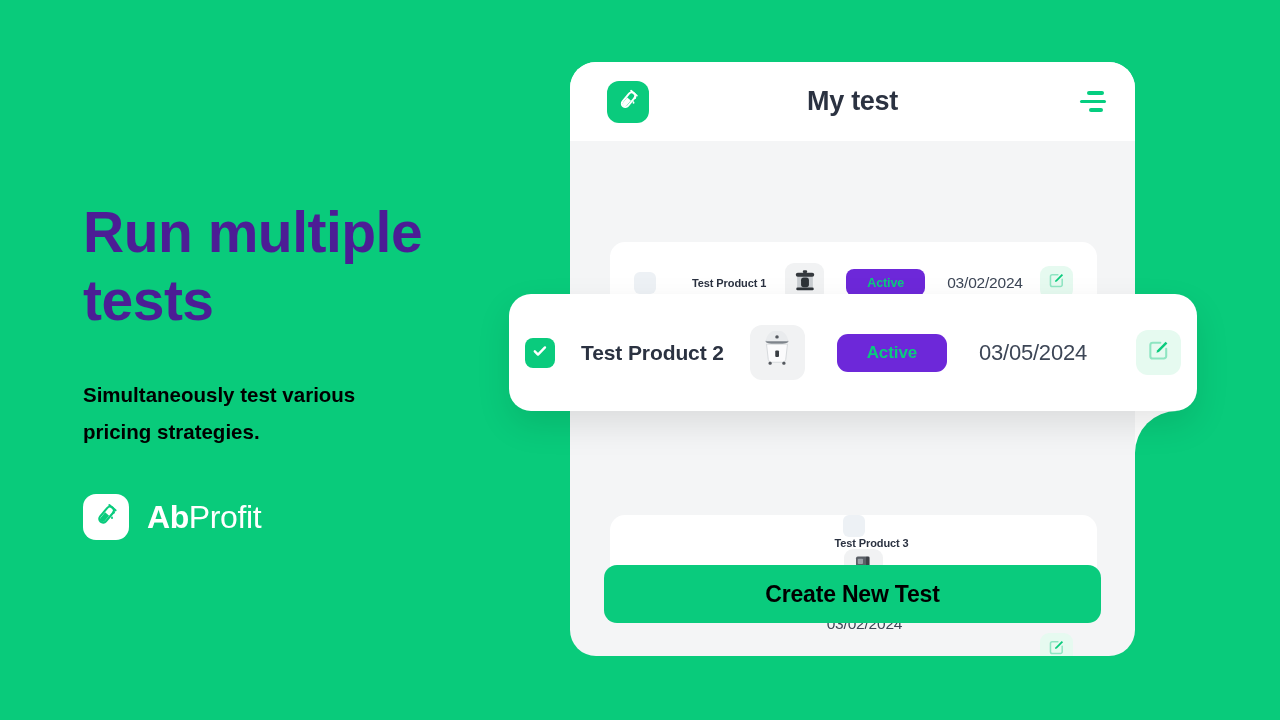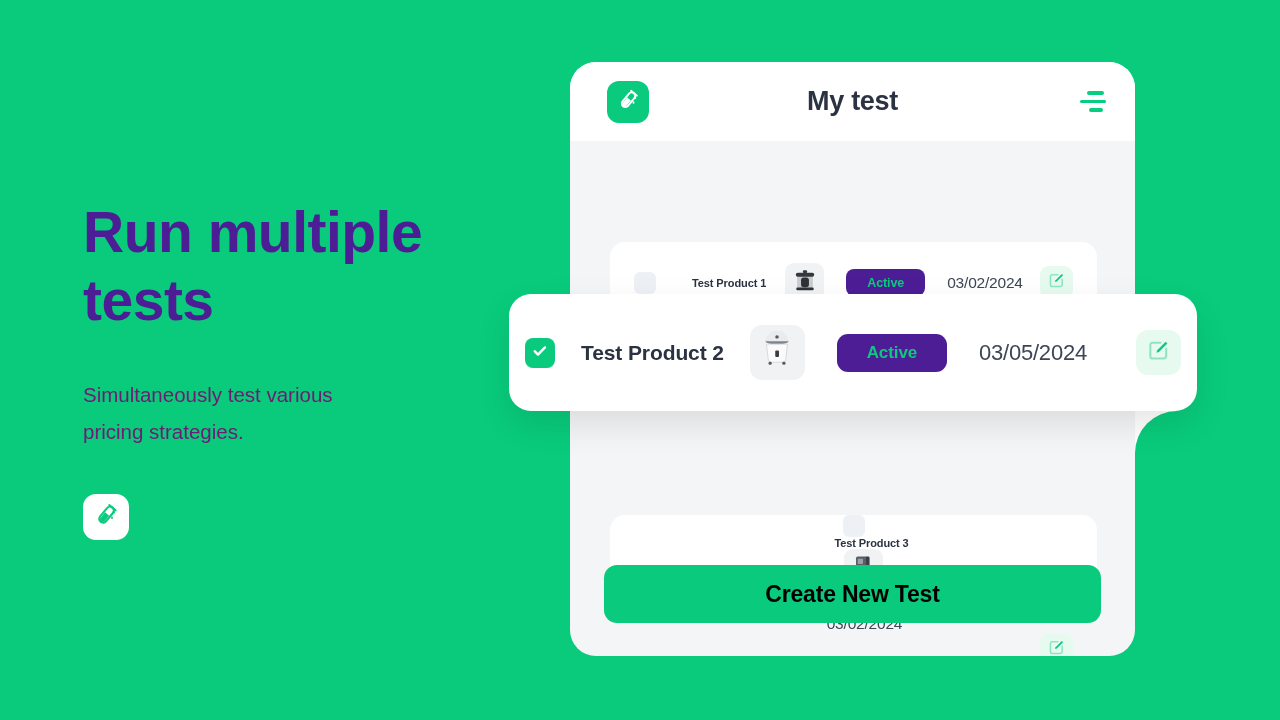--- a/index.html
+++ b/index.html
@@ -30,22 +30,22 @@
     font-weight: bold;
     color: #4c1d95;
     letter-spacing: -0.5px;
     width: 340px;
   }
 
   .promo-sub {
     margin-top: 42px;
     font-size: 20.5px;
     line-height: 37px;
-    font-weight: normal;
-    color: #701a75;
+    font-weight: bold;
+    color: #000000;
     width: 310px;
   }
 
   .brand {
     margin-top: 44px;
     display: flex;
     align-items: center;
     gap: 18px;
   }
 
@@ -196,21 +196,21 @@
     height: 27px;
     border-radius: 8px;
     display: flex;
     align-items: center;
     justify-content: center;
     font-size: 12.5px;
     font-weight: bold;
     letter-spacing: -0.1px;
     flex: none;
   }
-  .badge.active { background: #4c1d95; color: #0ACB7D; }
+  .badge.active { background: #6d28d9; color: #0ACB7D; }
   .badge.paused { background: #FDEFCE; color: #F5B02E; }
 
   .row-date {
     margin-left: 22px;
     font-size: 15.5px;
     color: #3D4656;
     letter-spacing: -0.2px;
     white-space: nowrap;
   }
 
@@ -326,20 +326,23 @@
         <svg width="26" height="26" viewBox="0 0 26 26">
           <g transform="rotate(40 13 13)">
             <rect x="9.4" y="3.2" width="7.6" height="18.4" rx="3.8" fill="none" stroke="#0ACB7D" stroke-width="2.1"></rect>
             <path d="M10.6 11.5h5.2v7.0a2.6 2.6 0 0 1-2.6 2.6 2.6 2.6 0 0 1-2.6-2.6z" fill="#0ACB7D"></path>
             <rect x="8.1" y="2.2" width="10.2" height="2.1" rx="1.05" fill="#0ACB7D"></rect>
           </g>
           <path d="M20.6 8.0c.9 1.2 1.3 1.9 1.3 2.5a1.3 1.3 0 0 1-2.6 0c0-.6.4-1.3 1.3-2.5z" fill="#0ACB7D"></path>
           <path d="M19.0 14.0c.7 1.0 1.0 1.5 1.0 2.0a1.0 1.0 0 0 1-2.0 0c0-.5.3-1.0 1.0-2.0z" fill="#0ACB7D"></path>
         </svg>
       </span>
+    </div>
+    <div class="brand-name">
+      <span class="b-strong">Ab</span><span class="b-light">Profit</span>
     </div>
   </div>
 </div>
 
 <div class="phone">
   <div class="phone-clip">
 
     <div class="app-header">
       <div class="header-logo">
         <span>

